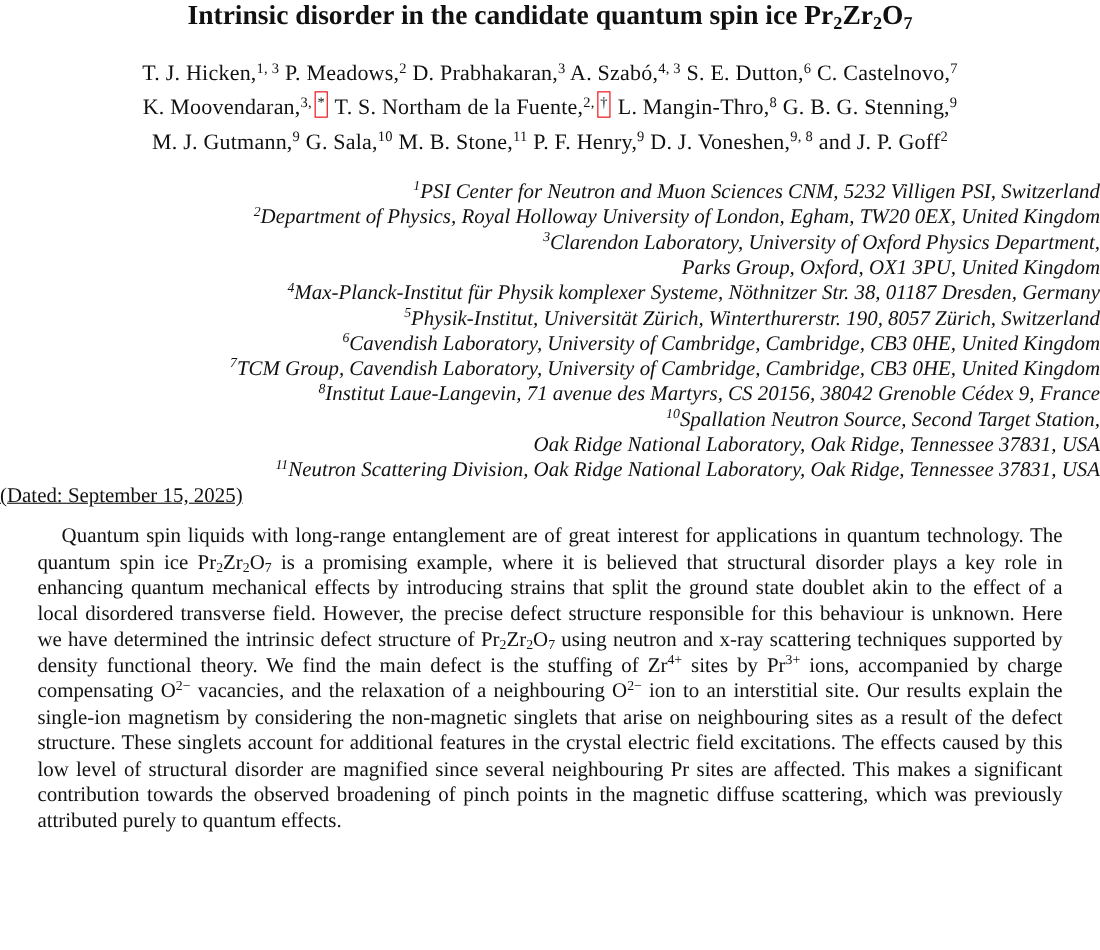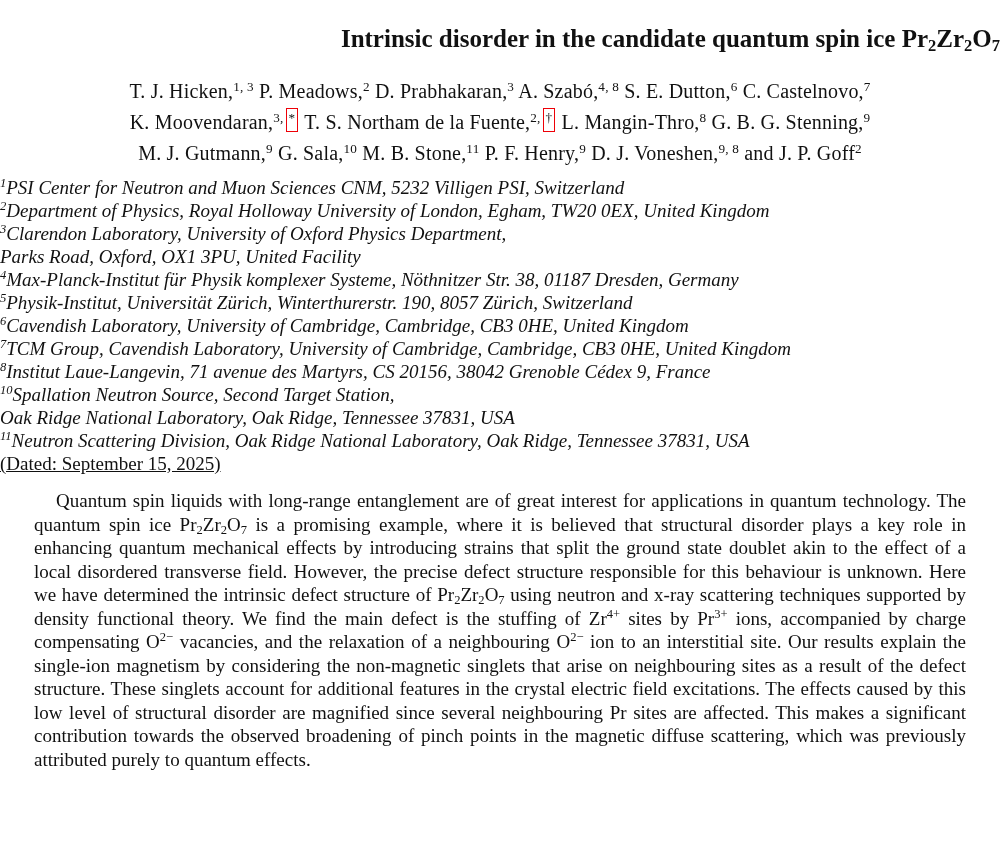--- a/index.html
+++ b/index.html
@@ -13,36 +13,36 @@
     overflow: hidden;
     color: #111111;
     font-family: "Liberation Serif", "DejaVu Serif", serif;
   }
   .page {
     width: 1000px;
     height: 864px;
     position: relative;
   }
   .title {
-    text-align: right;
+    text-align: center;
     font-weight: bold;
     font-size: 25px;
     line-height: 30px;
-    padding-top: 24px;
+    padding-top: 0;
   }
   .authors {
     margin-top: 22px;
     text-align: center;
     font-size: 20px;
     line-height: 31px;
     letter-spacing: 0.2px;
   }
   .affiliations {
-    margin-top: 7px;
-    text-align: left;
+    margin-top: 18px;
+    text-align: right;
     font-style: italic;
     font-size: 19px;
     line-height: 23px;
   }
   .dateline {
     text-align: left;
     font-style: normal;
     font-size: 19px;
     line-height: 23px;
     text-decoration: underline;
@@ -76,30 +76,30 @@
   }
 </style>
 </head>
 <body>
 
 <div class="page">
 
   <div class="title">Intrinsic disorder in the candidate quantum spin ice Pr<sub>2</sub>Zr<sub>2</sub>O<sub>7</sub></div>
 
   <div class="authors">
-      <div>T. J. Hicken,<sup>1, 3</sup> P. Meadows,<sup>2</sup> D. Prabhakaran,<sup>3</sup> A. Szabó,<sup>4, 8</sup> S. E. Dutton,<sup>6</sup> C. Castelnovo,<sup>7</sup></div>
+      <div>T. J. Hicken,<sup>1, 3</sup> P. Meadows,<sup>2</sup> D. Prabhakaran,<sup>3</sup> A. Szabó,<sup>4, 3</sup> S. E. Dutton,<sup>6</sup> C. Castelnovo,<sup>7</sup></div>
       <div>K. Moovendaran,<sup>3,</sup><sup class="boxed">*</sup> T. S. Northam de la Fuente,<sup>2,</sup><sup class="boxed">†</sup> L. Mangin-Thro,<sup>8</sup> G. B. G. Stenning,<sup>9</sup></div>
       <div>M. J. Gutmann,<sup>9</sup> G. Sala,<sup>10</sup> M. B. Stone,<sup>11</sup> P. F. Henry,<sup>9</sup> D. J. Voneshen,<sup>9, 8</sup> and J. P. Goff<sup>2</sup></div>
     </div>
 
   <div class="affiliations">
       <div><sup>1</sup>PSI Center for Neutron and Muon Sciences CNM, 5232 Villigen PSI, Switzerland</div>
       <div><sup>2</sup>Department of Physics, Royal Holloway University of London, Egham, TW20 0EX, United Kingdom</div>
       <div><sup>3</sup>Clarendon Laboratory, University of Oxford Physics Department,</div>
-      <div>Parks Road, Oxford, OX1 3PU, United Facility</div>
+      <div>Parks Group, Oxford, OX1 3PU, United Kingdom</div>
       <div><sup>4</sup>Max-Planck-Institut für Physik komplexer Systeme, Nöthnitzer Str. 38, 01187 Dresden, Germany</div>
       <div><sup>5</sup>Physik-Institut, Universität Zürich, Winterthurerstr. 190, 8057 Zürich, Switzerland</div>
       <div><sup>6</sup>Cavendish Laboratory, University of Cambridge, Cambridge, CB3 0HE, United Kingdom</div>
       <div><sup>7</sup>TCM Group, Cavendish Laboratory, University of Cambridge, Cambridge, CB3 0HE, United Kingdom</div>
       <div><sup>8</sup>Institut Laue-Langevin, 71 avenue des Martyrs, CS 20156, 38042 Grenoble Cédex 9, France</div>
       <div><sup>10</sup>Spallation Neutron Source, Second Target Station,</div>
       <div>Oak Ridge National Laboratory, Oak Ridge, Tennessee 37831, USA</div>
       <div><sup>11</sup>Neutron Scattering Division, Oak Ridge National Laboratory, Oak Ridge, Tennessee 37831, USA</div>
     </div>
 

